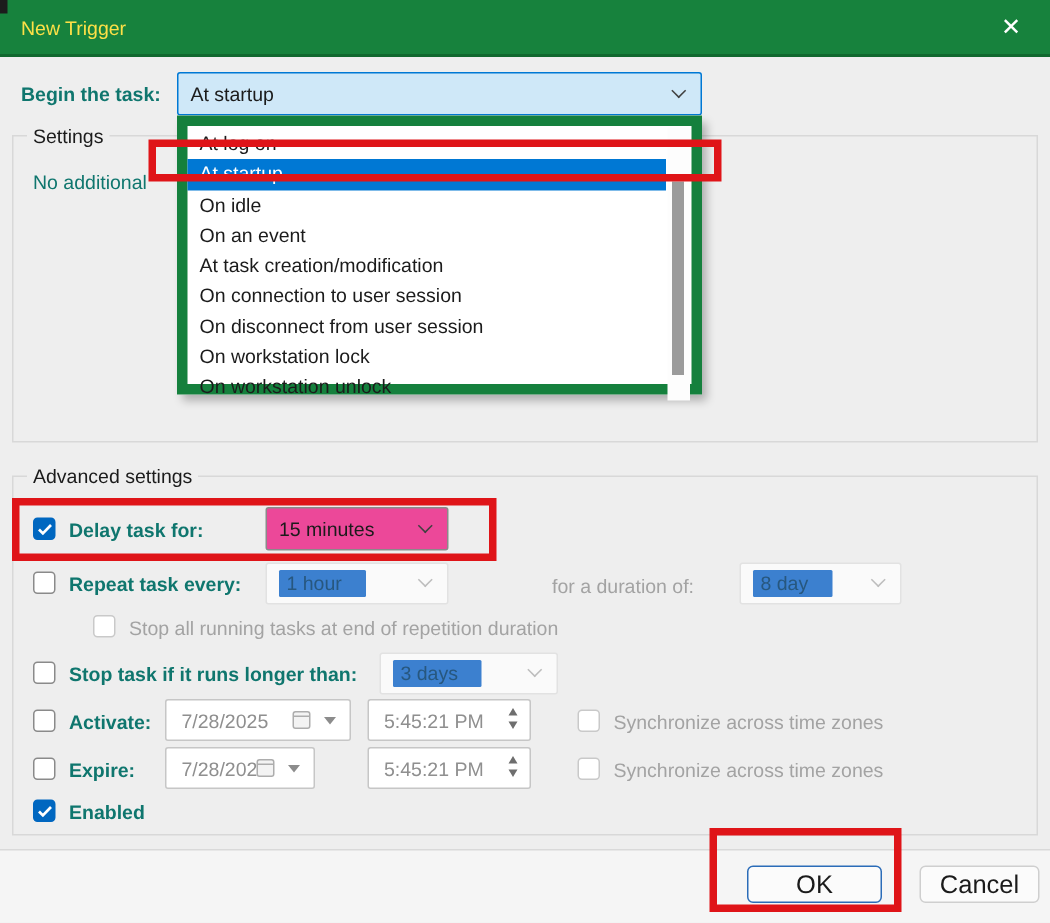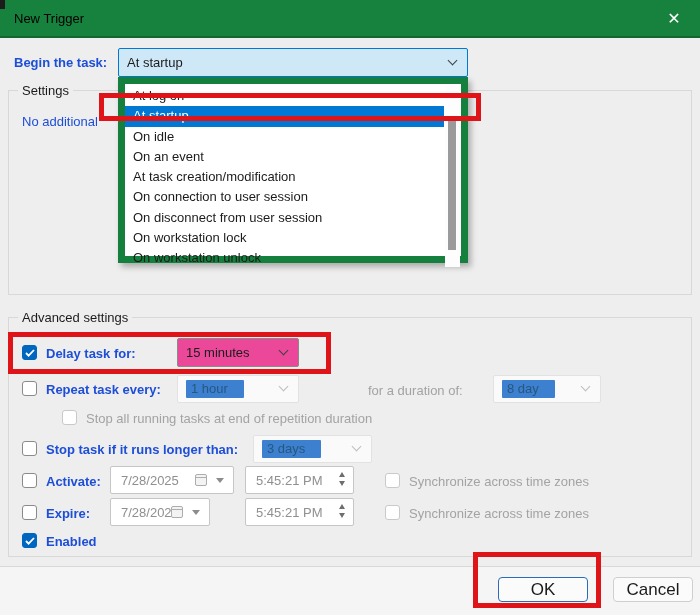--- a/index.html
+++ b/index.html
@@ -6,26 +6,26 @@
   html,body { width:700px; height:615px; }
   body { font-family:"Liberation Sans", sans-serif; font-size:13px; color:#1b1b1b; }
 
   .dialog { position:relative; width:700px; height:615px; background:#eeeeee; overflow:hidden; }
 
   .corner-artifact { position:absolute; left:0; top:0; width:5px; height:9px; background:#1c1c1c; z-index:60; }
 
   
   .titlebar { position:absolute; left:0; top:0; width:700px; height:38px; background:#17823d;
               border-bottom:2px solid #11682f; display:flex; align-items:center; z-index:5; }
-  .titlebar .title { color:#000000; font-size:13px; margin-left:14px; }
+  .titlebar .title { color:#fde047; font-size:13px; margin-left:14px; }
   .titlebar .close { position:absolute; right:14px; top:8px; color:#ffffff; font-size:16px;
                      width:24px; height:22px; text-align:center; line-height:22px; cursor:default; }
 
   
-  .lbl { position:absolute; font-size:13px; color:#1d4ed8; white-space:nowrap; }
+  .lbl { position:absolute; font-size:13px; color:#0f766e; white-space:nowrap; }
   .lbl.semibold { font-weight:600; }
   .lbl.dim { color:#a3a3a3; }
 
   
   .groupbox { position:absolute; border:1px solid #d8d8d8; background:transparent; }
   .grouplabel { position:absolute; background:#eeeeee; padding:0 4px; font-size:13px; color:#1b1b1b; z-index:2; }
 
   
   .combo { position:absolute; background:#ec4899; border:1px solid #8a8a8a; border-radius:2px;
            display:flex; align-items:center; padding-left:8px; font-size:13px; z-index:10; }

